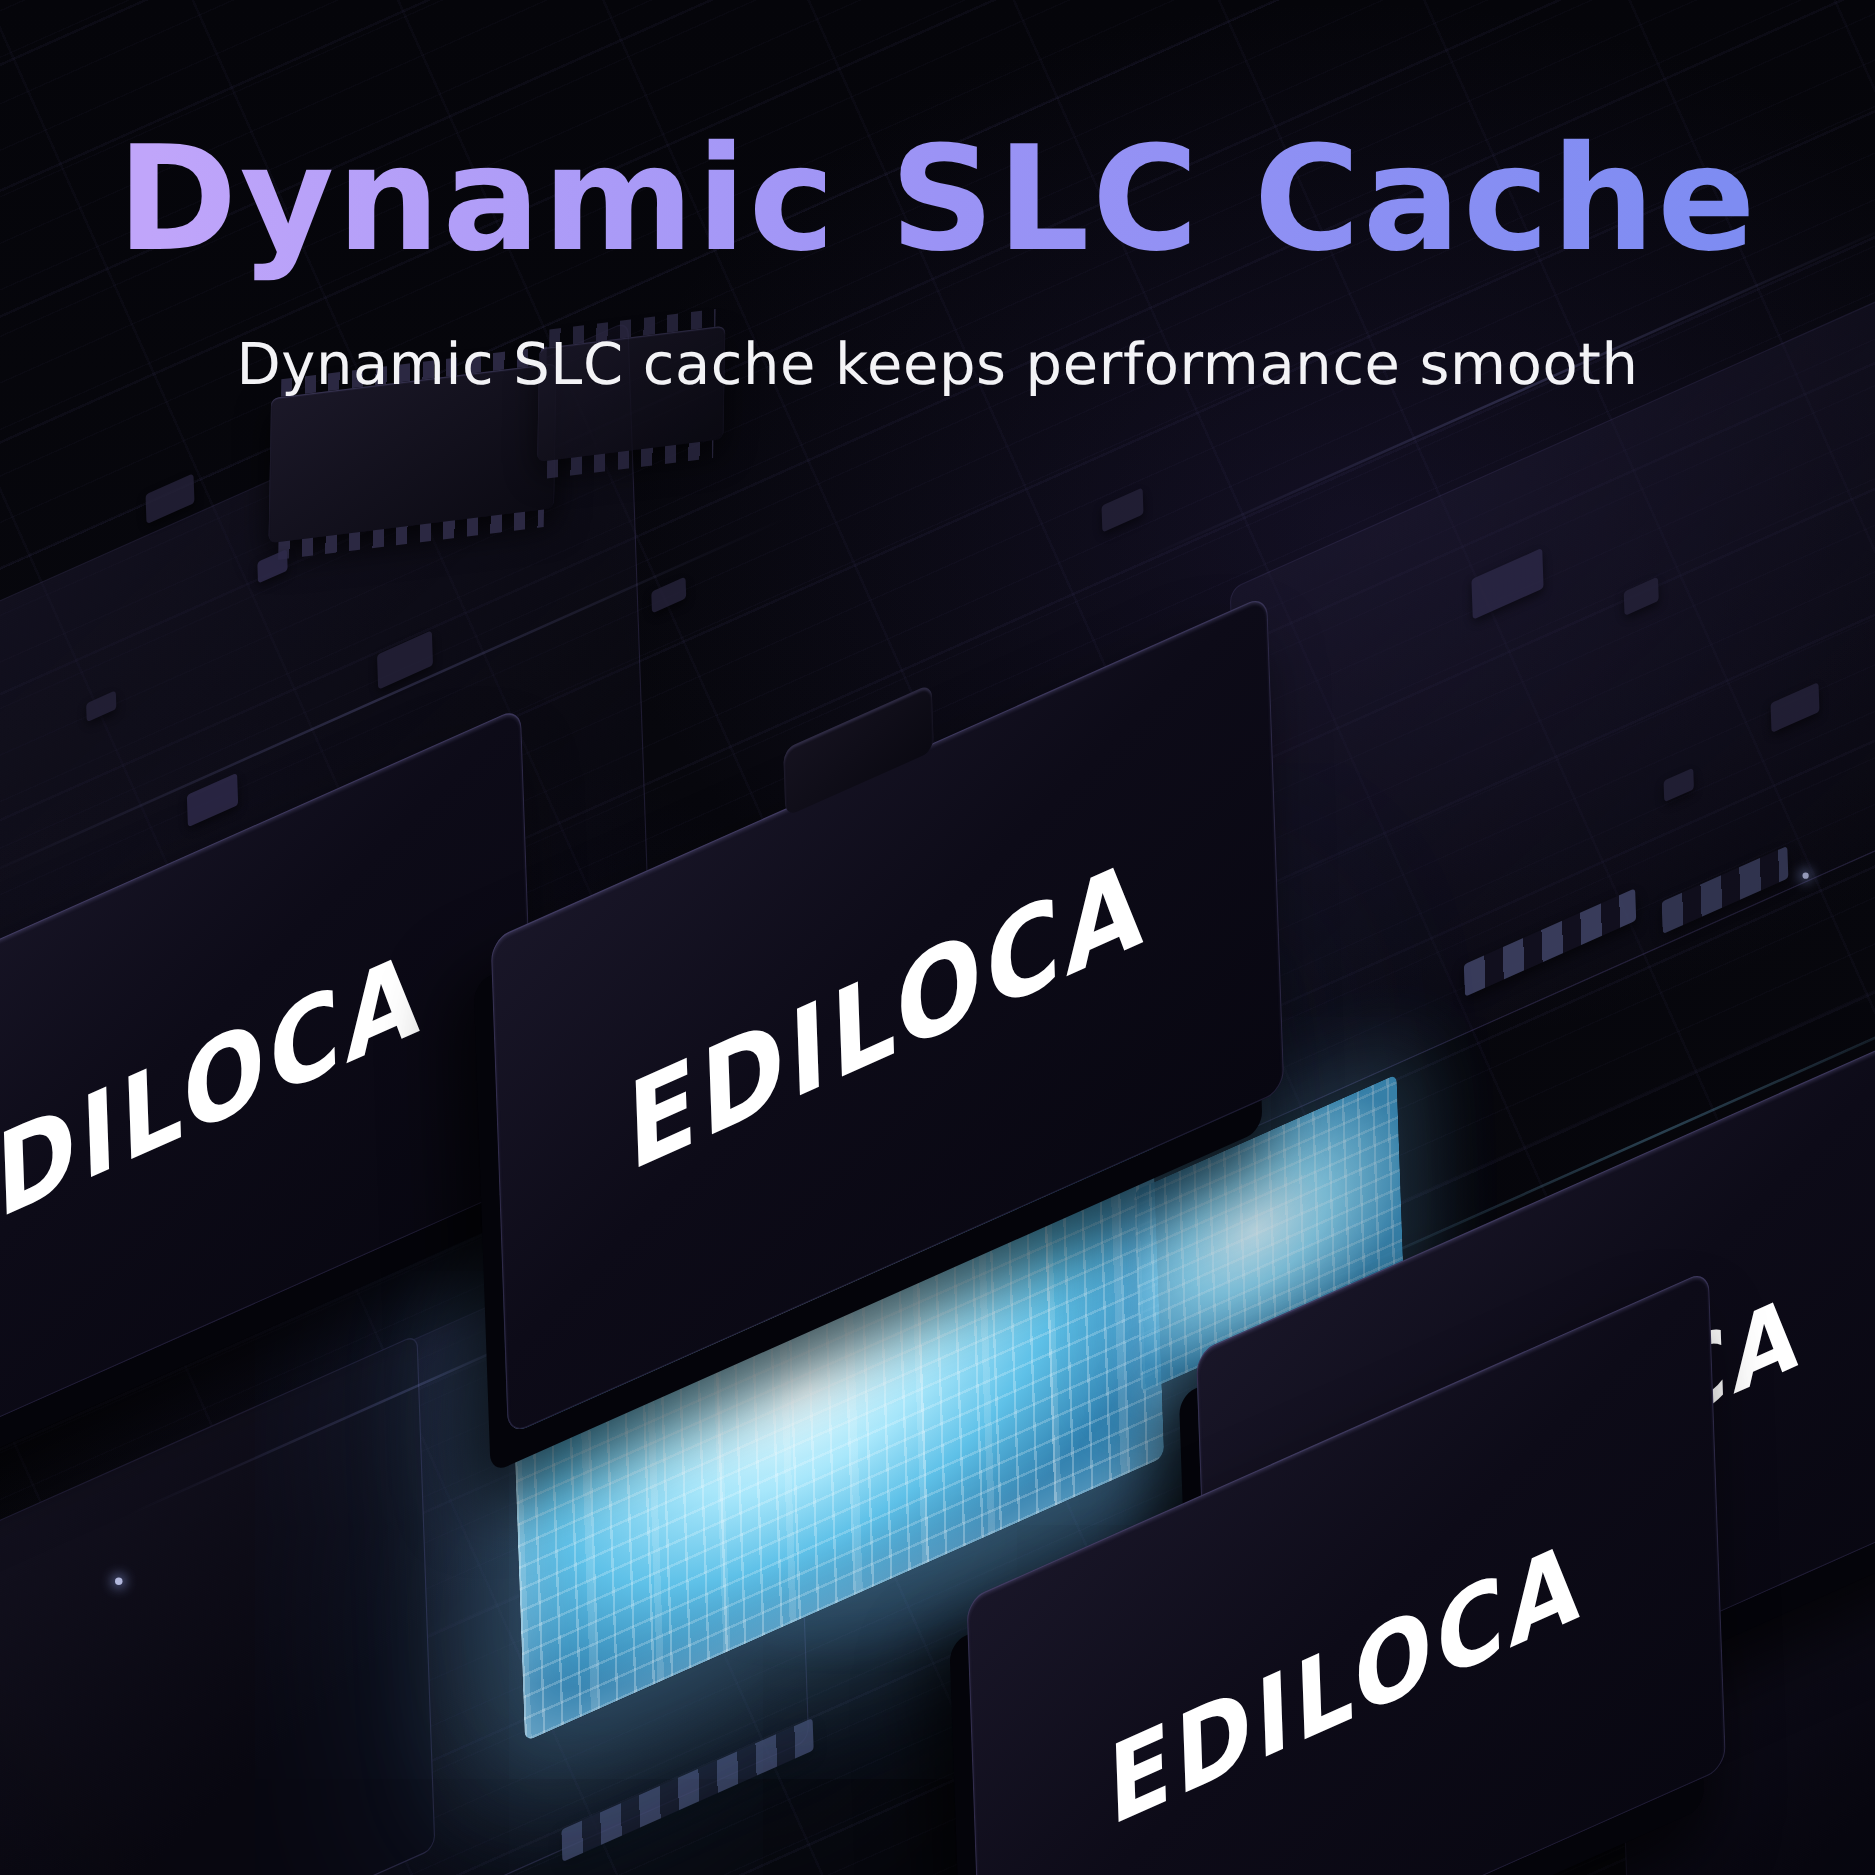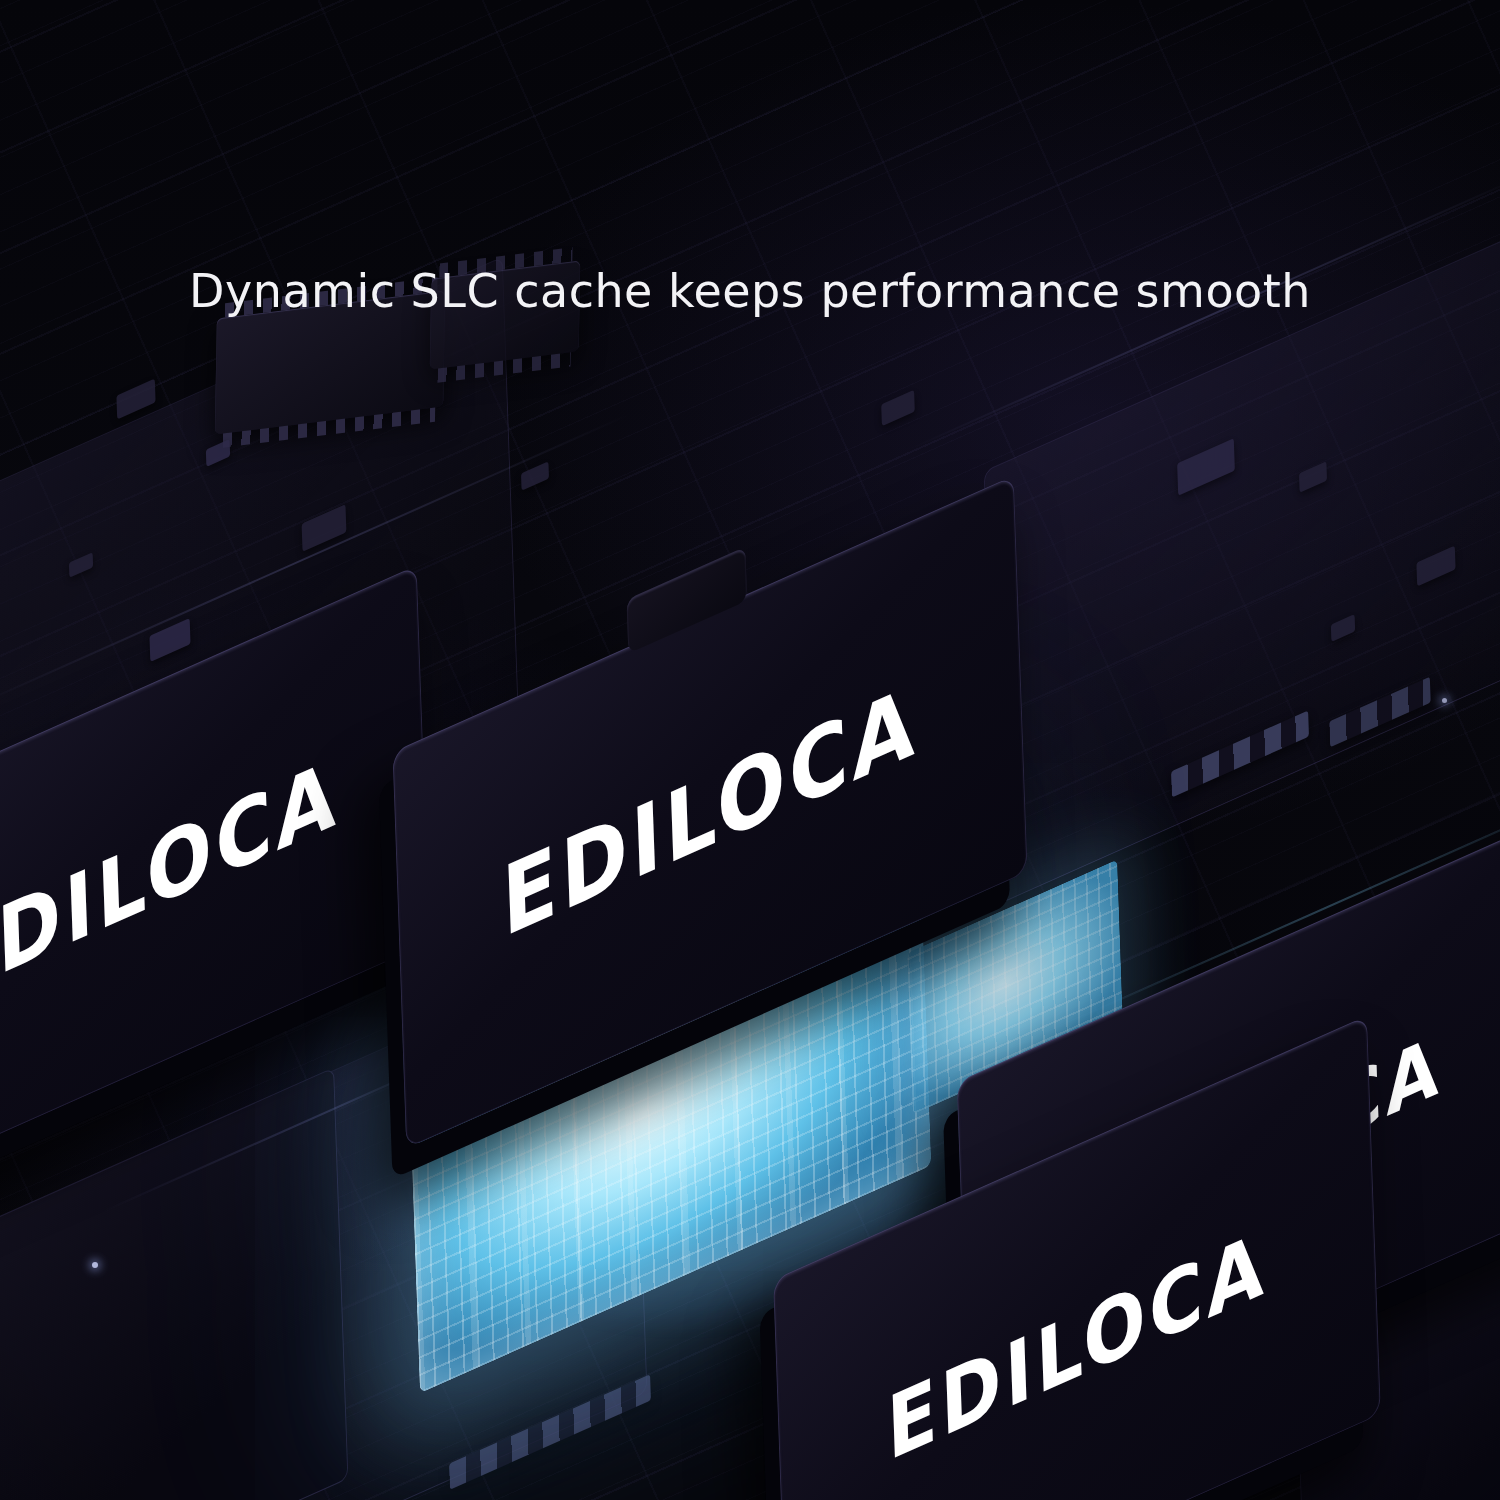--- a/index.html
+++ b/index.html
@@ -172,16 +172,17 @@
   <div class="chip chip-center">
     <span class="label">EDILOCA</span>
   </div>
   <div class="chip chip-right">
     <span class="label">EDILOCA</span>
   </div>
   <div class="chip chip-bottom">
     <span class="label">EDILOCA</span>
   </div>
 
+  <h1 class="title">Dynamic SLC Cache</h1>
   <p class="subtitle l1">Dynamic SLC cache keeps performance smooth</p>
 
   <div class="vignette"></div>
 </div>
 
 </body></html>

